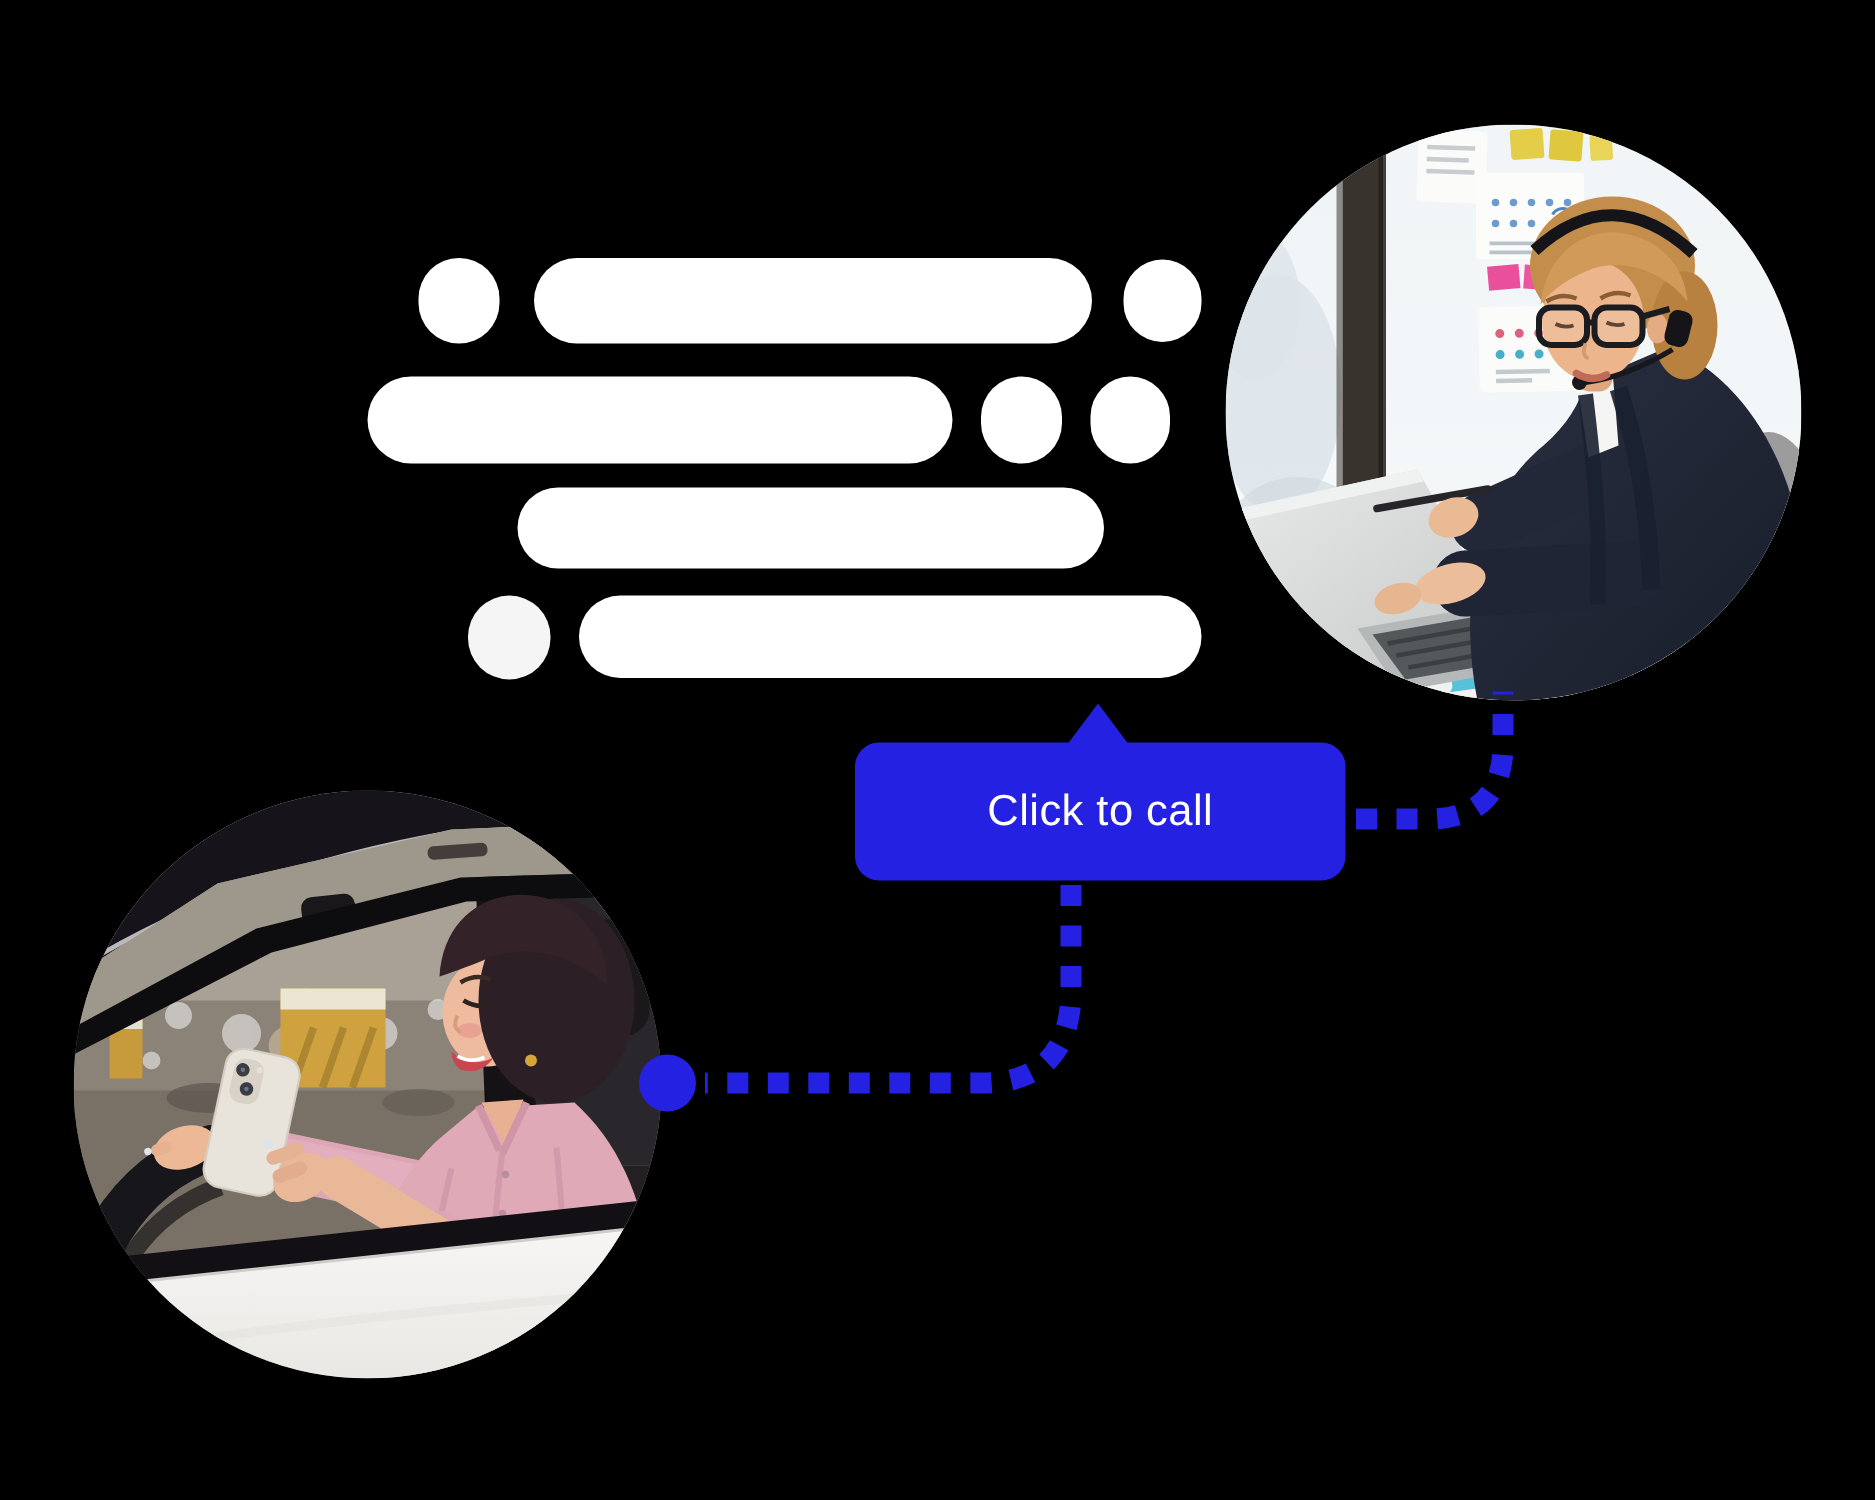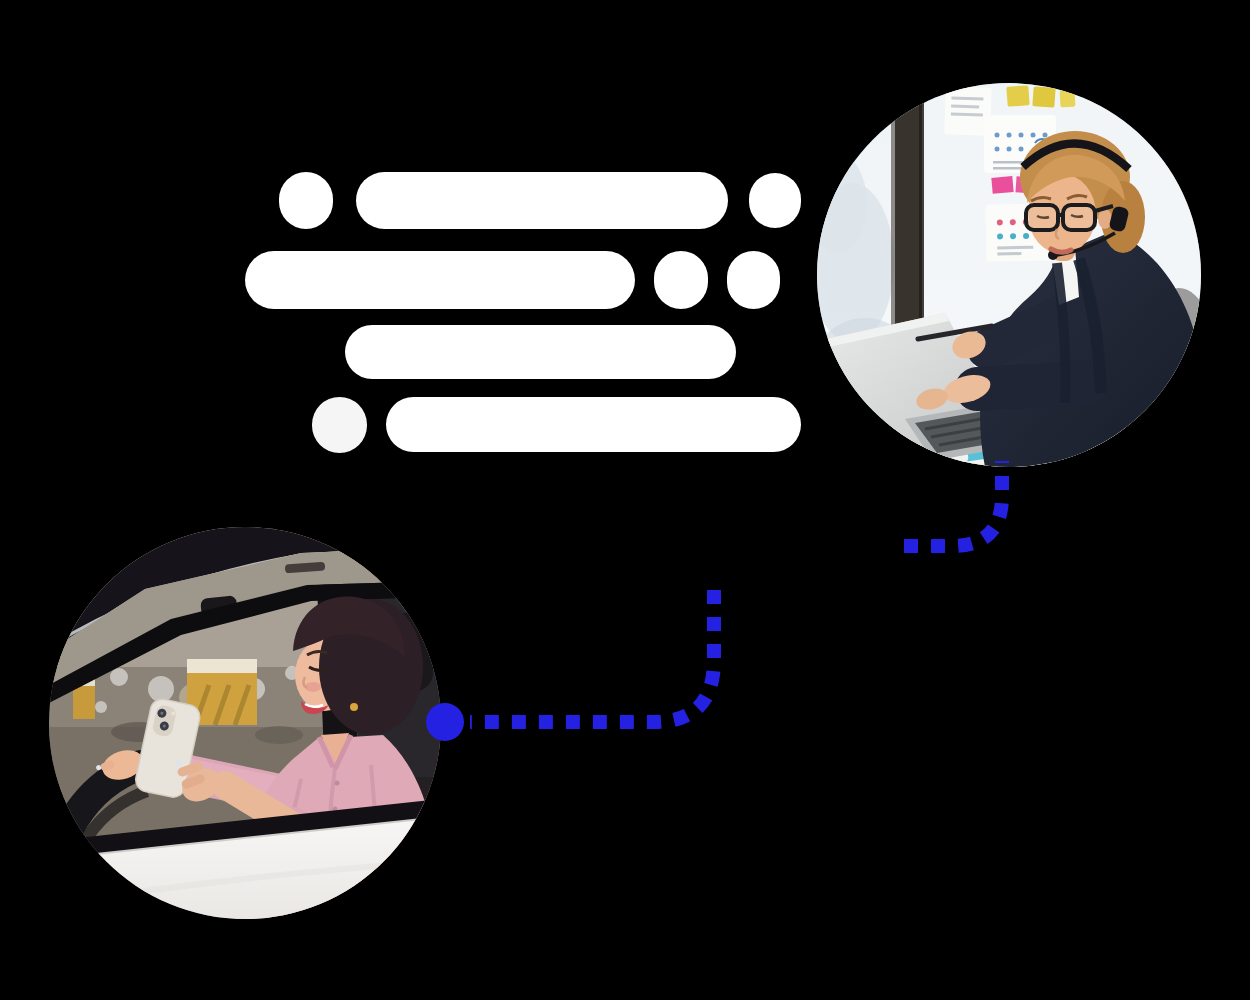--- a/index.html
+++ b/index.html
@@ -292,14 +292,17 @@
       <path d="M40 372 Q200 348 392 334" stroke="#e4e2df" stroke-width="6" fill="none" opacity=".6"></path>
     </svg>
   </div>
 
   <svg class="connector-layer" width="1250" height="1000" viewBox="0 0 1250 1000">
     <path class="dash" d="M 904 546 L 952 546 Q 1002 546 1002 496 L 1002 461"></path>
     <path class="dash" d="M 714 590 L 714 660 Q 714 722 654 722 L 470 722"></path>
     <circle class="dot" cx="445" cy="722" r="19"></circle>
   </svg>
 
+  <button class="cta" type="button">
+    <span class="cta-label">Click to call</span>
+  </button>
 
 </div>
 
 </body></html>

